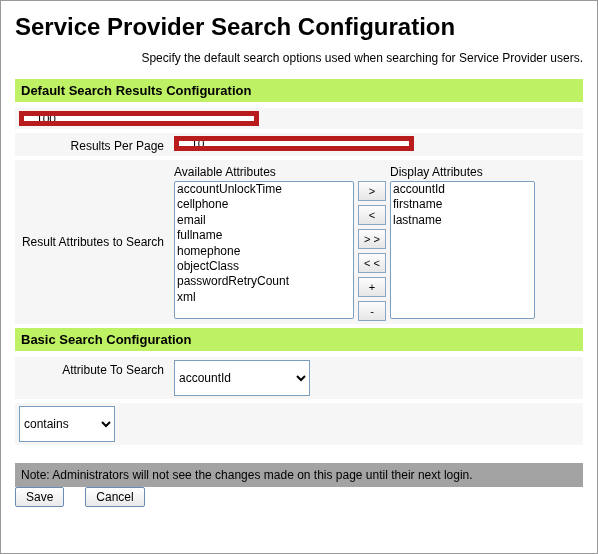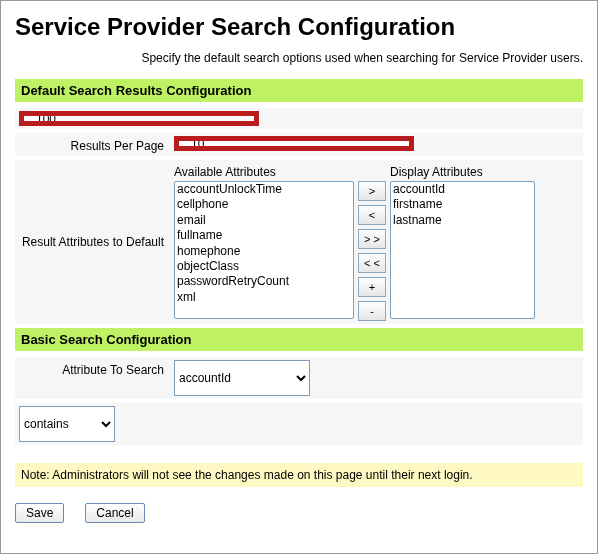--- a/index.html
+++ b/index.html
@@ -113,25 +113,25 @@
     height: 36px;
     background: #fff;
   }
   select.dropdown.wide {
     width: 136px;
   }
   select.dropdown.narrow {
     width: 96px;
   }
   .note {
-    background: #fef9c3;
+    background: #a3a3a3;
     padding: 5px 6px;
     font-size: 12px;
     margin-top: 18px;
-    margin-bottom: 16px;
+    margin-bottom: 0;
   }
   .button-bar {
     display: flex;
     gap: 21px;
   }
   button.action {
     border: 1px solid #6b8bb5;
     background: linear-gradient(#ffffff, #e9e9e9);
     font-size: 12px;
     padding: 2px 10px;
@@ -154,21 +154,21 @@
 </div>
 
 <div class="row">
   <div class="label-cell">Results Per Page</div>
   <div class="field-cell">
     <input class="text-input" type="text" value="10" style="">
   </div>
 </div>
 
 <div class="row tall">
-  <div class="label-cell" style="padding-top:0;">Result Attributes to Default</div>
+  <div class="label-cell" style="padding-top:0;">Result Attributes to Search</div>
   <div class="field-cell">
     <div class="dual-wrap">
       <div class="list-col">
         <div class="list-label">Available Attributes</div>
         <select multiple="" class="multi avail" id="available-list">
             <option>accountUnlockTime</option>
             <option>cellphone</option>
             <option>email</option>
             <option>fullname</option>
             <option>homephone</option>

